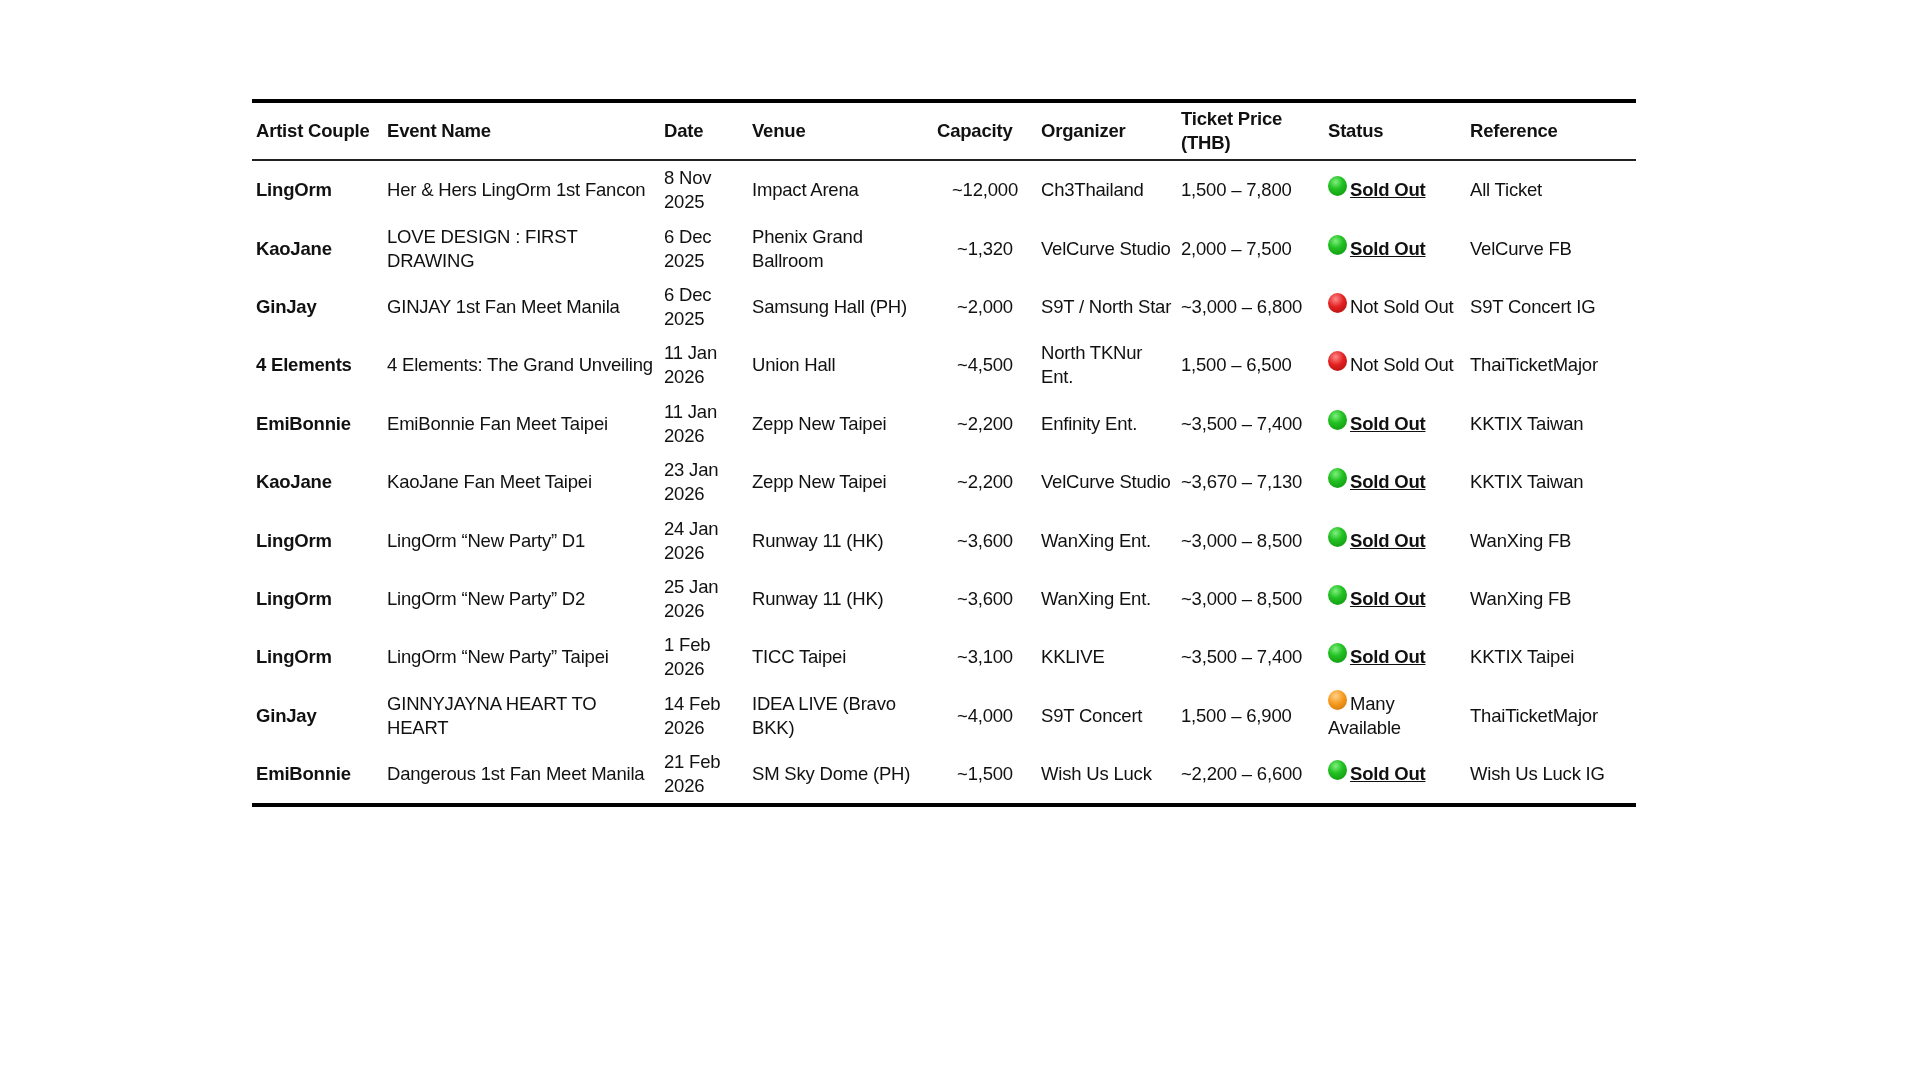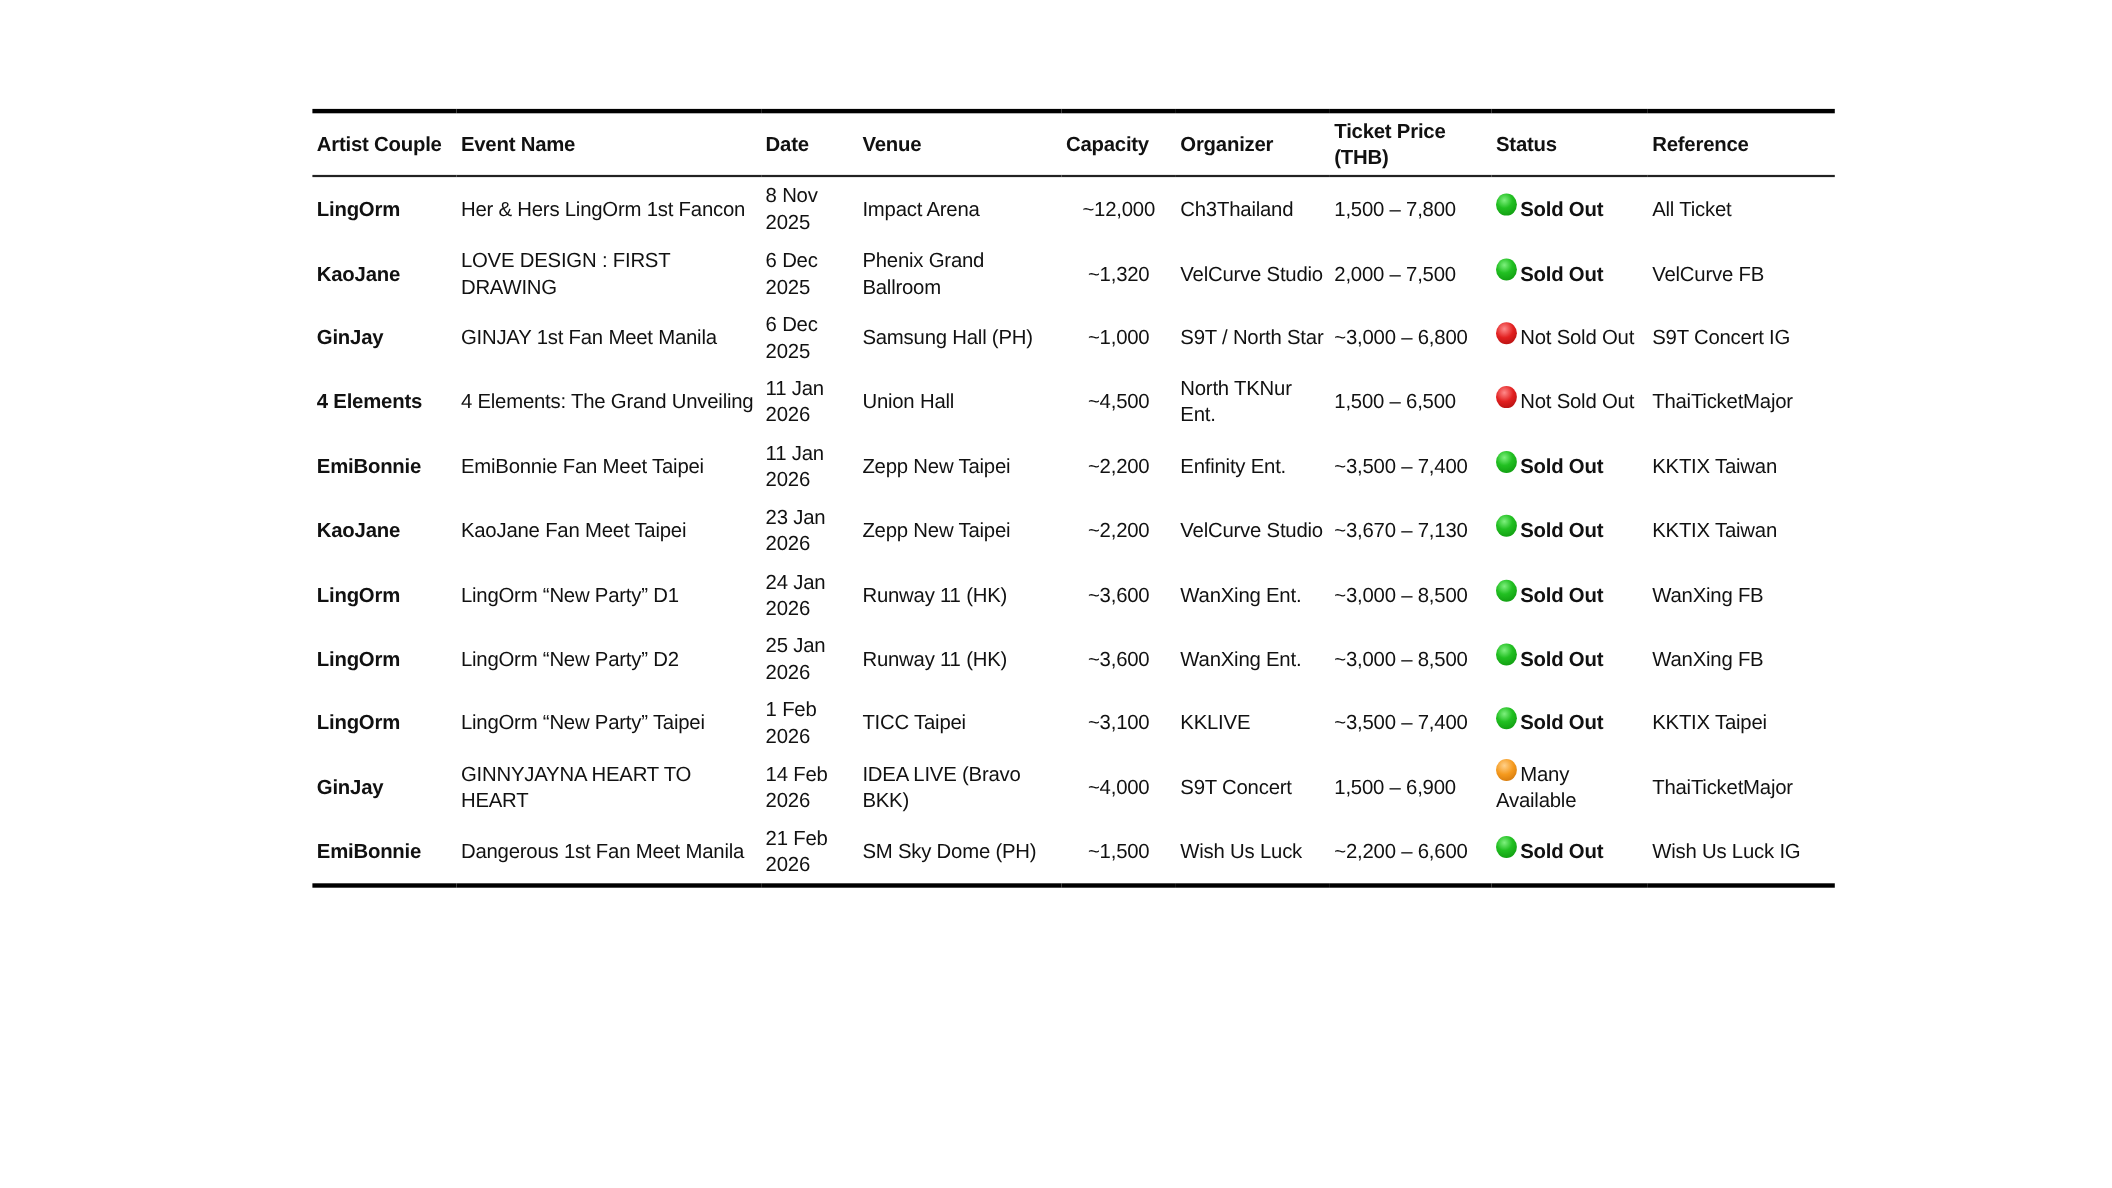--- a/index.html
+++ b/index.html
@@ -1,33 +1,33 @@
 <!DOCTYPE html>
 <html><head>
 <meta charset="utf-8">
 <style>
   html, body { margin: 0; padding: 0; background: #ffffff; }
   body { width: 1920px; height: 1080px; position: relative; overflow: hidden;
          font-family: "Liberation Sans", "DejaVu Sans", sans-serif; color: #111; }
-  .tbl-wrap { position: absolute; left: 284px; top: 99px; width: 1384px; }
+  .tbl-wrap { position: absolute; left: 252px; top: 99px; width: 1384px; }
   table { border-collapse: collapse; width: 1384px; table-layout: fixed; font-size: 18.5px; line-height: 24px; }
   thead tr { border-top: 4px solid #000; border-bottom: 2px solid #222; }
   tbody tr:last-child { border-bottom: 4px solid #000; }
   th { text-align: left; font-weight: bold; height: 56px; padding: 0 4px; vertical-align: middle; letter-spacing: -0.2px; }
   td { height: 58.4px; padding: 0 4px; vertical-align: middle; letter-spacing: -0.2px; }
   td.artist { font-weight: bold; }
   td.capacity { text-align: center; }
   th.capacity { text-align: left; }
   .status-inner { line-height: 24px; }
   .dot { display: inline-block; width: 19px; height: 20px; border-radius: 50%; vertical-align: top;
          margin-top: -2px; margin-right: 3px; }
   .dot.green { background: radial-gradient(circle at 40% 30%, #7ef07e 0%, #22c022 40%, #0a8f0a 100%); }
   .dot.red { background: radial-gradient(circle at 40% 30%, #ff8a8a 0%, #e22020 45%, #a40c0c 100%); }
   .dot.orange { background: radial-gradient(circle at 40% 30%, #ffd08a 0%, #f59a1e 45%, #c86d05 100%); }
-  .bold { font-weight: bold; }
+  .bold { font-weight: bold; text-decoration: underline; }
   col.c1 { width: 131px; } col.c2 { width: 277px; } col.c3 { width: 88px; }
   col.c4 { width: 185px; } col.c5 { width: 104px; } col.c6 { width: 140px; }
   col.c7 { width: 147px; } col.c8 { width: 142px; } col.c9 { width: 170px; }
 </style>
 </head>
 <body>
 
 <div class="tbl-wrap">
   <table>
     <colgroup>
@@ -79,21 +79,21 @@
     <td>
       <div class="status-inner"><span class="dot green"></span><span class="status-text bold">Sold Out</span></div>
     </td>
     <td>VelCurve FB</td>
   </tr>
         <tr>
     <td class="artist">GinJay</td>
     <td>GINJAY 1st Fan Meet Manila</td>
     <td>6 Dec 2025</td>
     <td>Samsung Hall (PH)</td>
-    <td class="capacity">~1,000</td>
+    <td class="capacity">~2,000</td>
     <td>S9T / North Star</td>
     <td>~3,000 – 6,800</td>
     <td>
       <div class="status-inner"><span class="dot red"></span><span class="status-text">Not Sold Out</span></div>
     </td>
     <td>S9T Concert IG</td>
   </tr>
         <tr>
     <td class="artist">4 Elements</td>
     <td>4 Elements: The Grand Unveiling</td>

